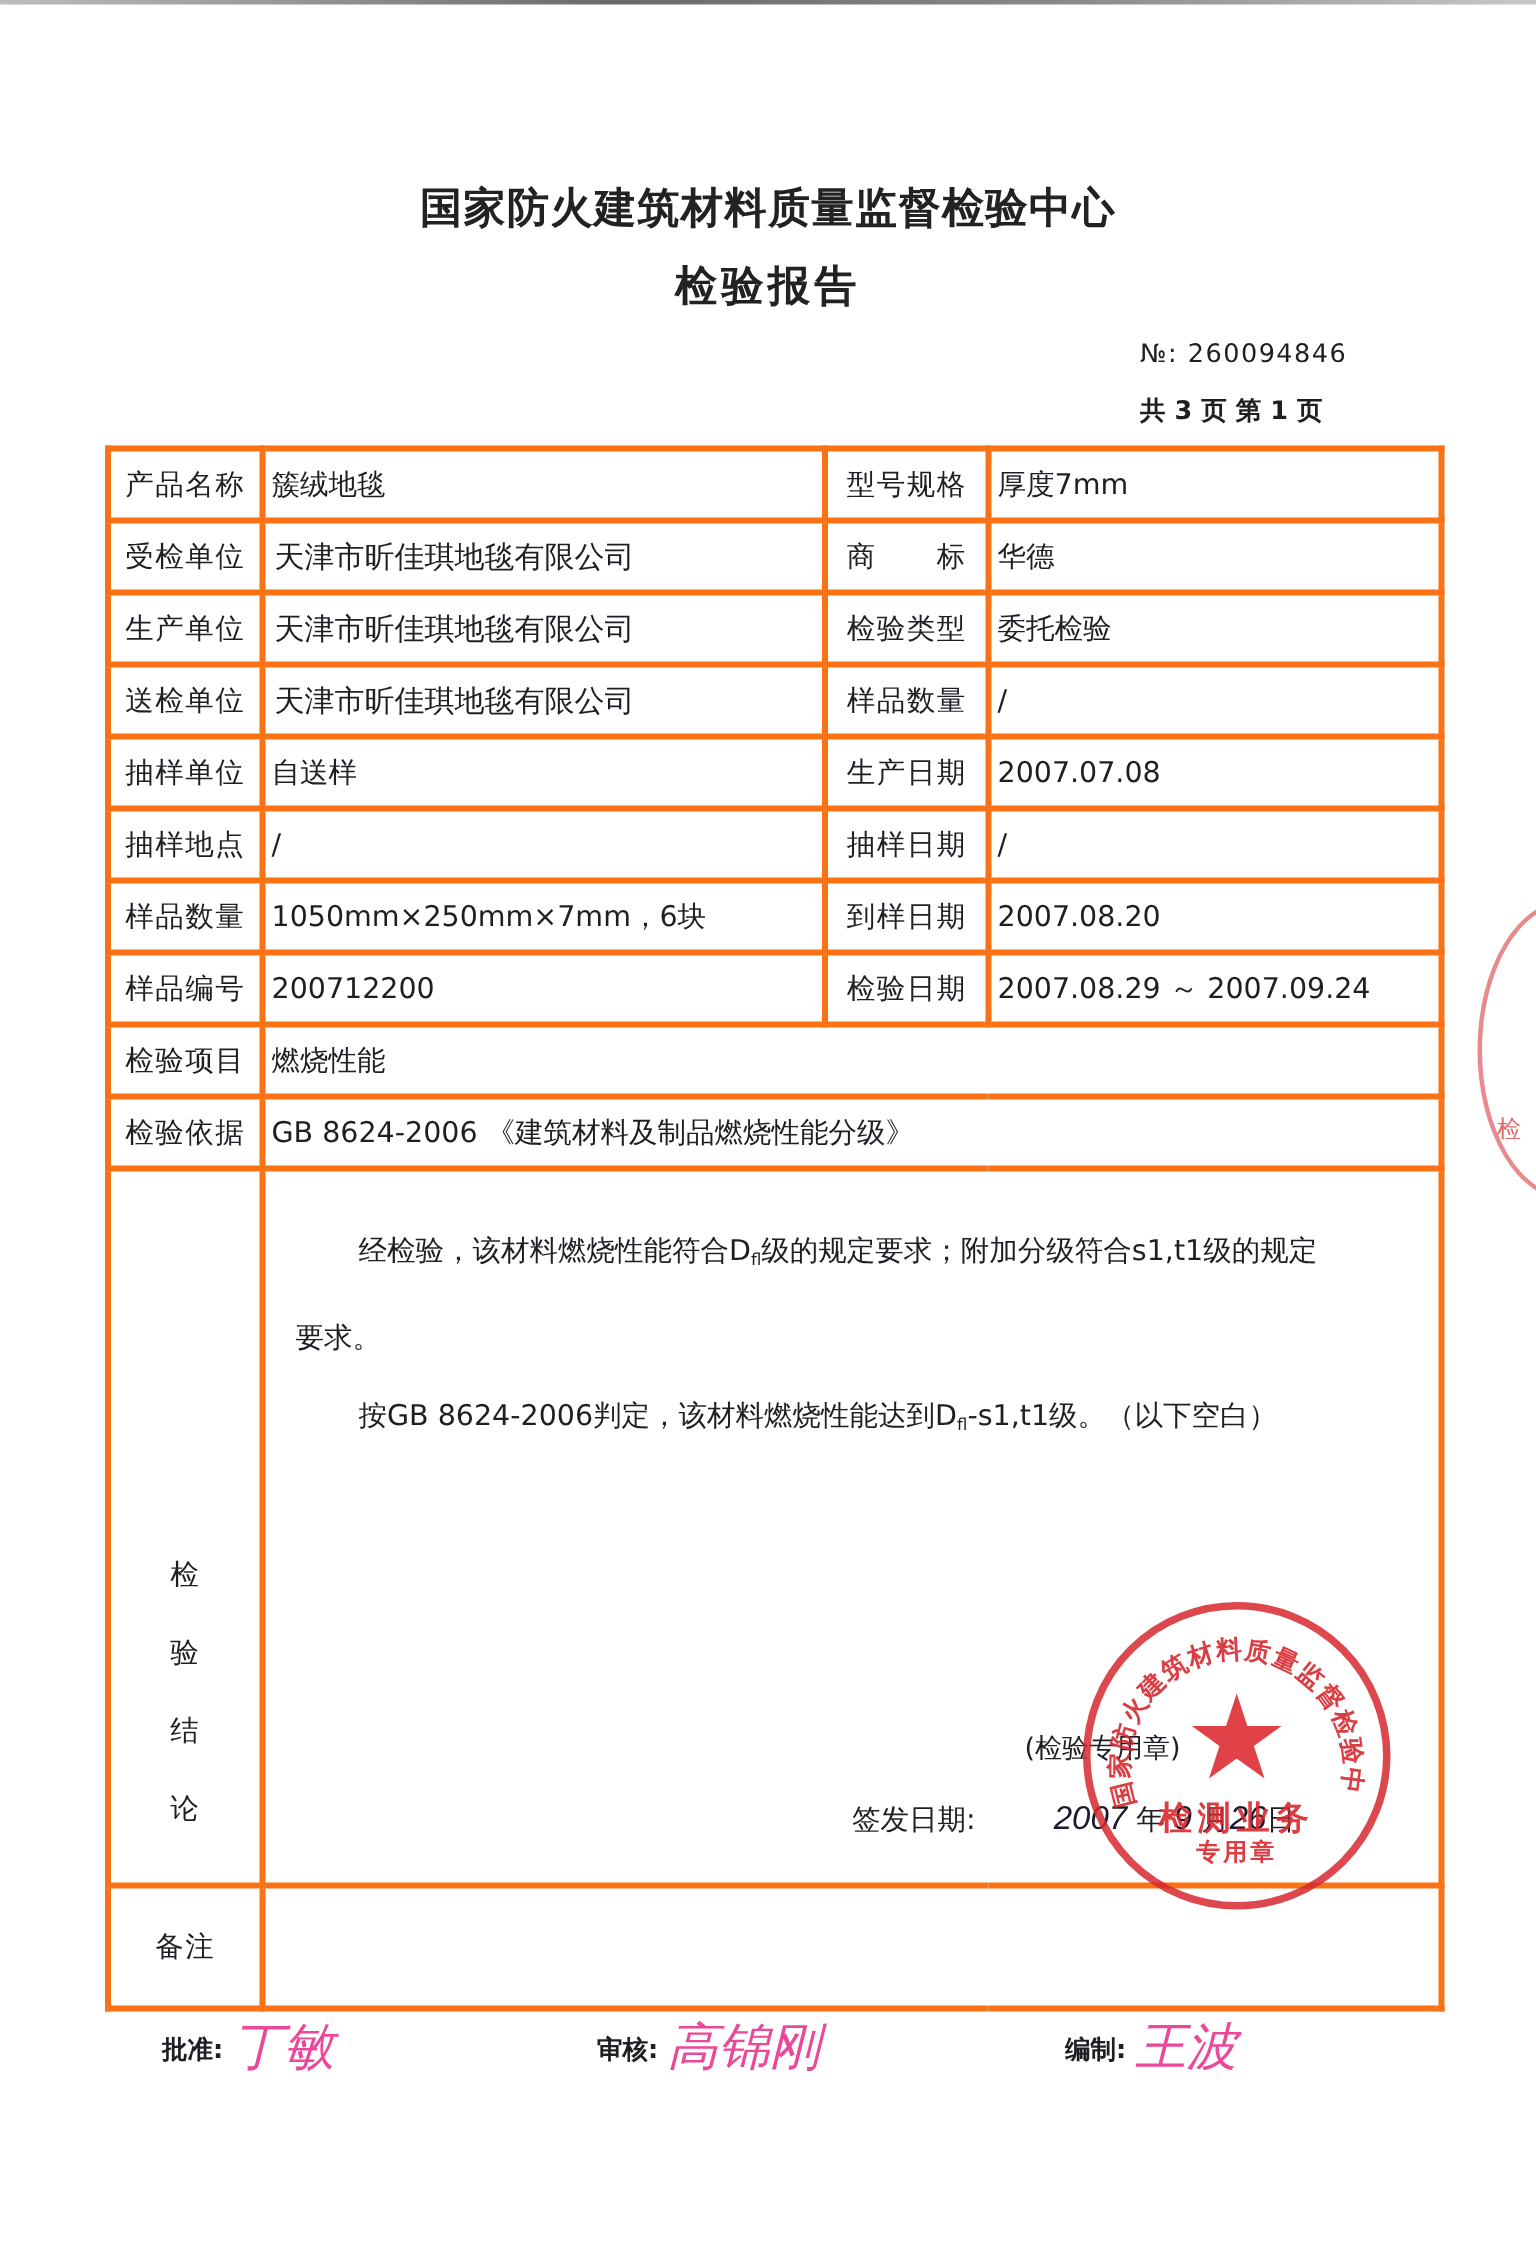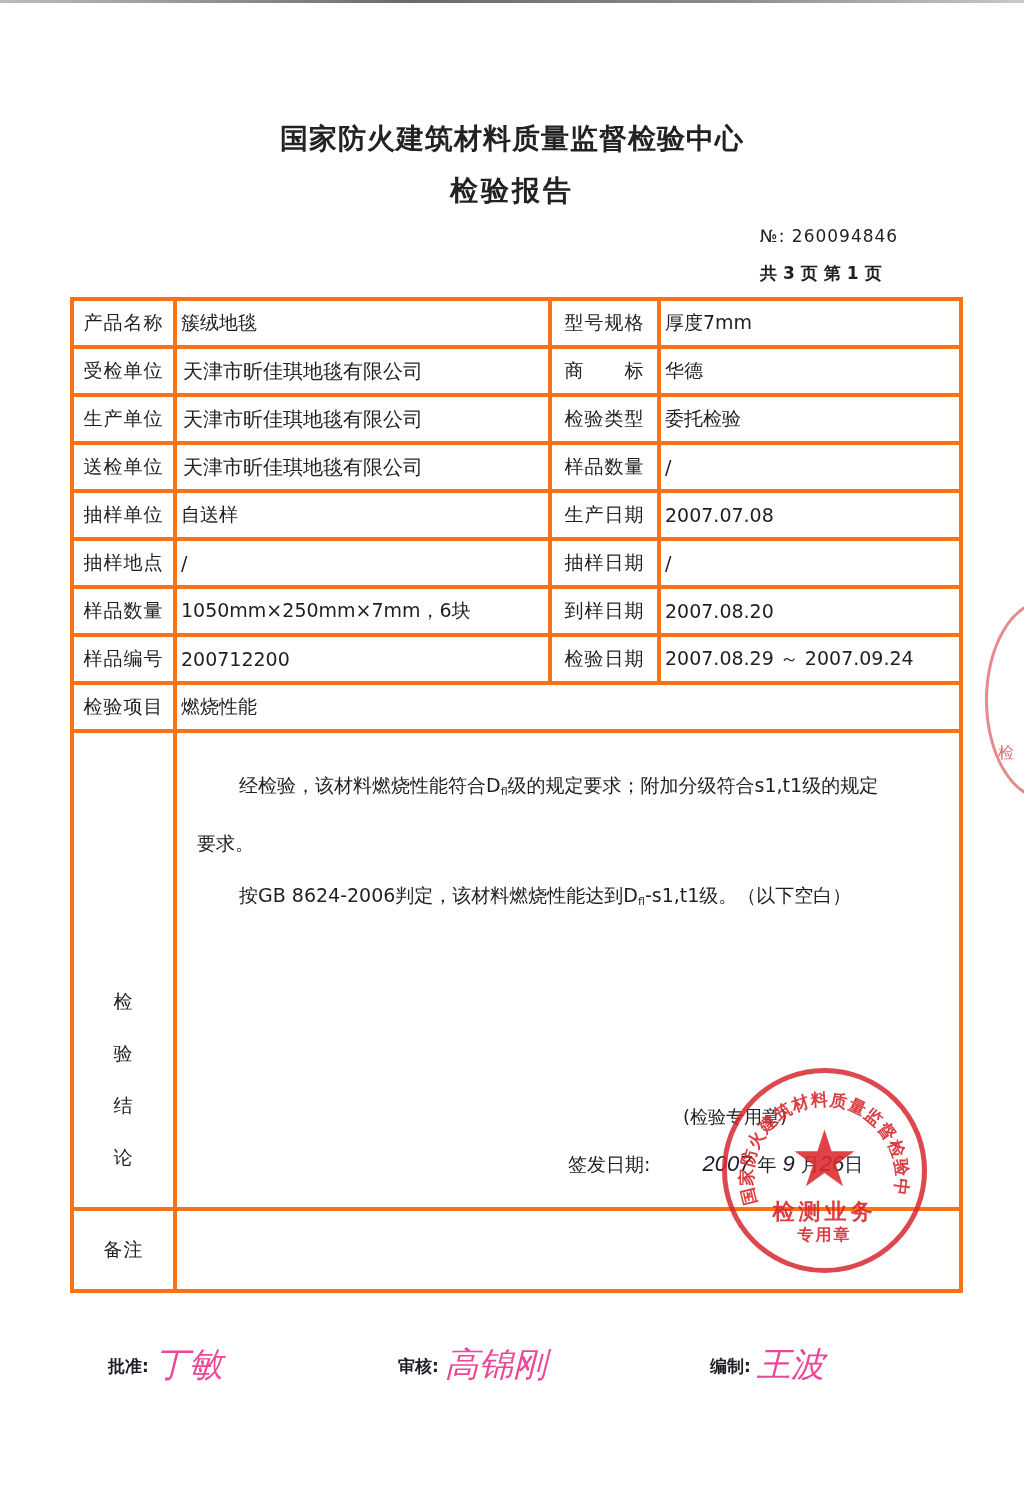--- a/index.html
+++ b/index.html
@@ -123,20 +123,24 @@
     <tr>
       <td class="lbl">样品编号</td>
       <td class="val">200712200</td>
       <td class="lbl">检验日期</td>
       <td class="val">2007.08.29 ～ 2007.09.24</td>
     </tr>
     <tr>
       <td class="lbl">检验项目</td>
       <td class="val" colspan="3">燃烧性能</td>
     </tr>
+    <tr>
+      <td class="lbl">检验依据</td>
+      <td class="val" colspan="3">GB 8624-2006 《建筑材料及制品燃烧性能分级》</td>
+    </tr>
     <tr class="concl">
       <td class="lbl">
         <div class="vlabel">
           <span>检</span>
           <span>验</span>
           <span>结</span>
           <span>论</span>
         </div>
       </td>
       <td colspan="3" style="padding:16px;">

